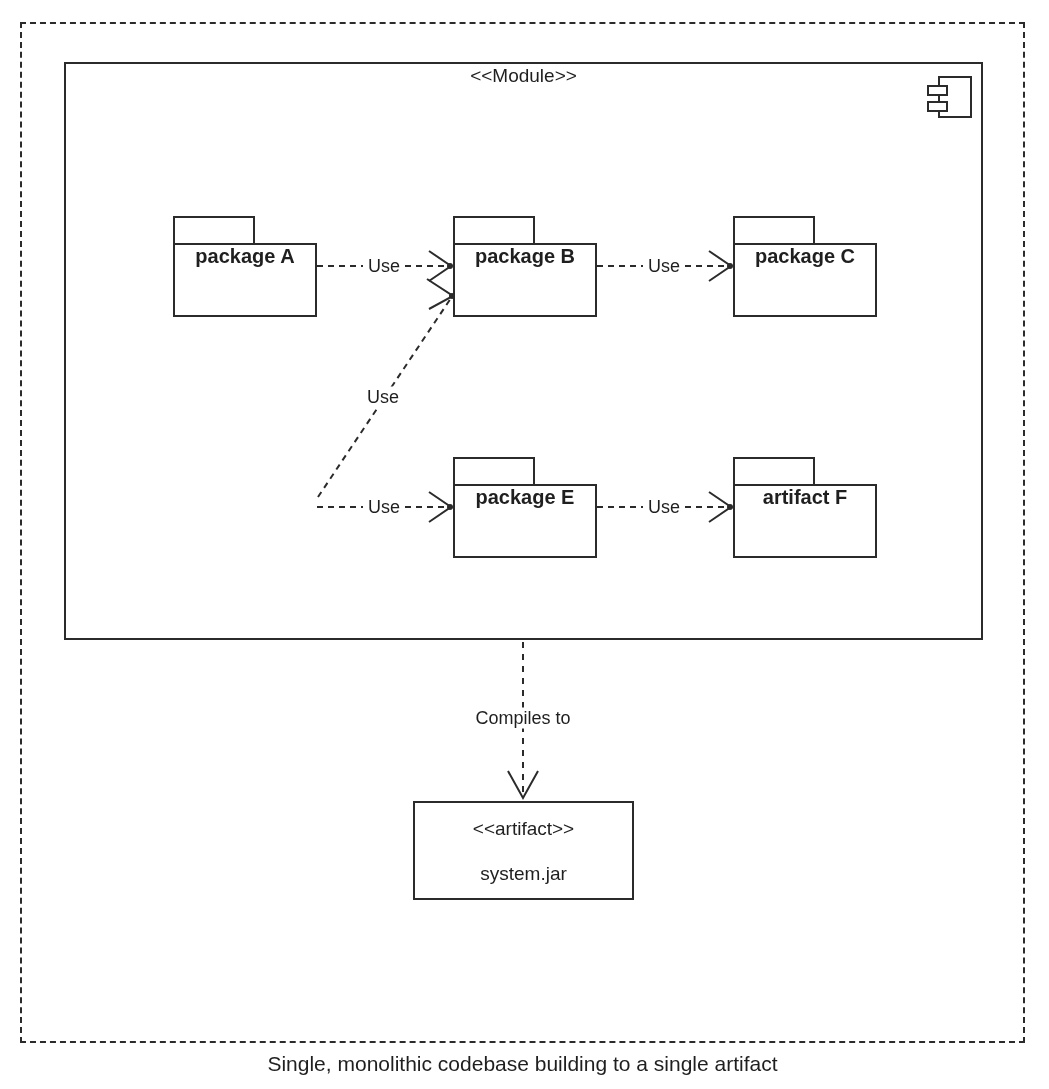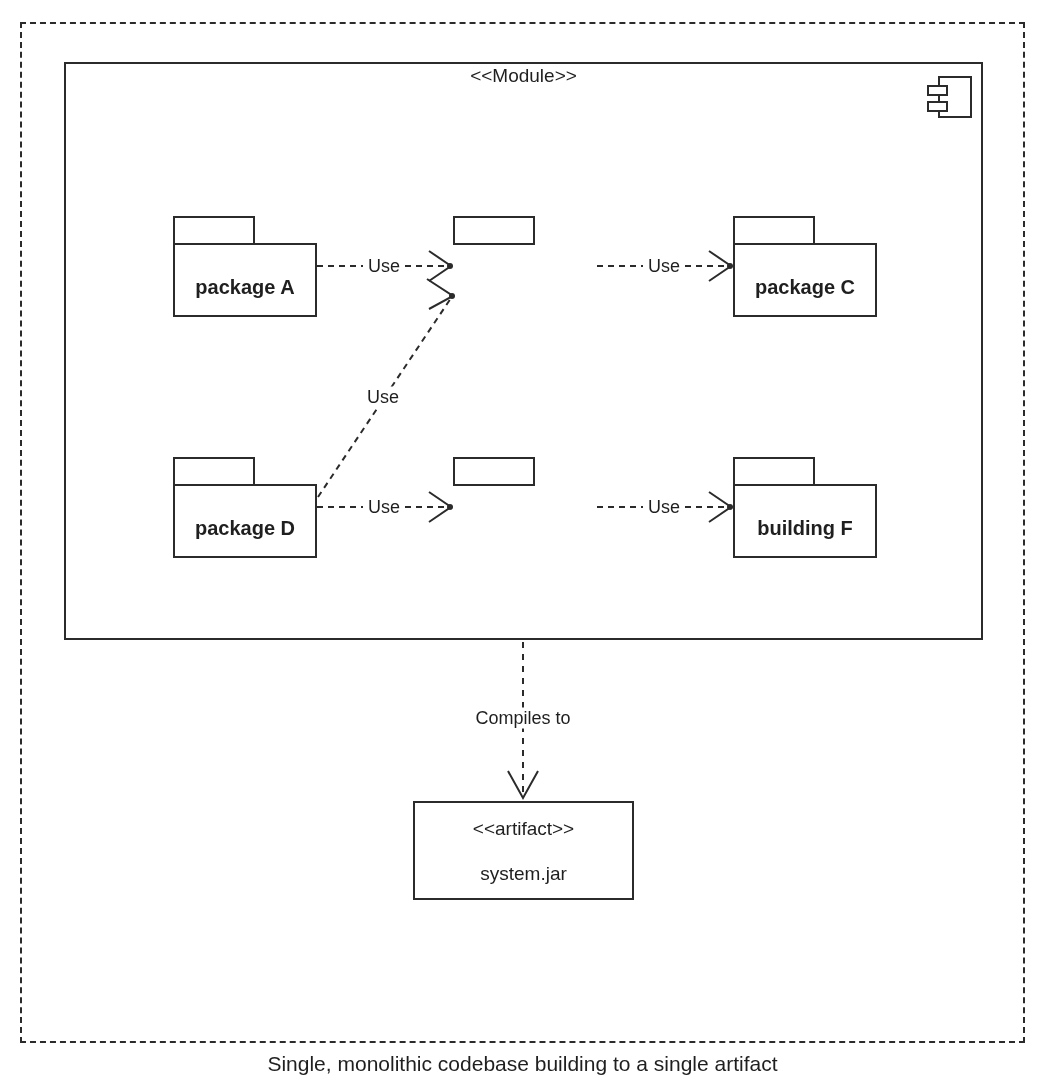--- a/index.html
+++ b/index.html
@@ -73,21 +73,21 @@
     position:absolute; left:0; top:0;
     width:82px; height:29px;
     border:2px solid var(--line);
     background:var(--bg);
   }
   .pkg-body{
     position:absolute; left:0; top:27px;
     width:144px; height:74px;
     border:2px solid var(--line);
     background:var(--bg);
-    display:flex; align-items:flex-end; justify-content:center;
+    display:flex; align-items:flex-start; justify-content:center;
     padding-bottom:16px;
   }
   .pkg-body span{
     font-size:20px;
     font-weight:700;
     color:var(--text);
     white-space:nowrap;
   }
   .arrows-layer{
     position:absolute; left:0; top:0;
@@ -144,41 +144,41 @@
   <div class="comp-icon-tab t2"></div>
 
   <div class="package" style="left:173px;top:216px;">
     <div class="pkg-tab"></div>
     <div class="pkg-body">
       <span>package A</span>
     </div>
   </div>
   <div class="package" style="left:453px;top:216px;">
     <div class="pkg-tab"></div>
+    <div class="pkg-body">
+      <span>package B</span>
+    </div>
   </div>
   <div class="package" style="left:733px;top:216px;text-decoration:underline;">
     <div class="pkg-tab"></div>
     <div class="pkg-body">
       <span>package C</span>
     </div>
   </div>
 
-  <div class="package" style="left:173px;top:457px;">
-    <div class="pkg-tab"></div>
-    <div class="pkg-body">
-      <span>package D</span>
-    </div>
-  </div>
   <div class="package" style="left:453px;top:457px;">
     <div class="pkg-tab"></div>
+    <div class="pkg-body">
+      <span>package E</span>
+    </div>
   </div>
   <div class="package" style="left:733px;top:457px;">
     <div class="pkg-tab"></div>
     <div class="pkg-body">
-      <span>building F</span>
+      <span>artifact F</span>
     </div>
   </div>
 
   <svg class="arrows-layer" viewBox="0 0 1049 1089" xmlns="http://www.w3.org/2000/svg">
     <g stroke="#2b2b2b" stroke-width="2" fill="none">
 
       <path d="M317 266 H449" stroke-dasharray="6 5"></path>
       <path d="M429 251 L451 266 L429 281"></path>
 
       <path d="M597 266 H729" stroke-dasharray="6 5"></path>

